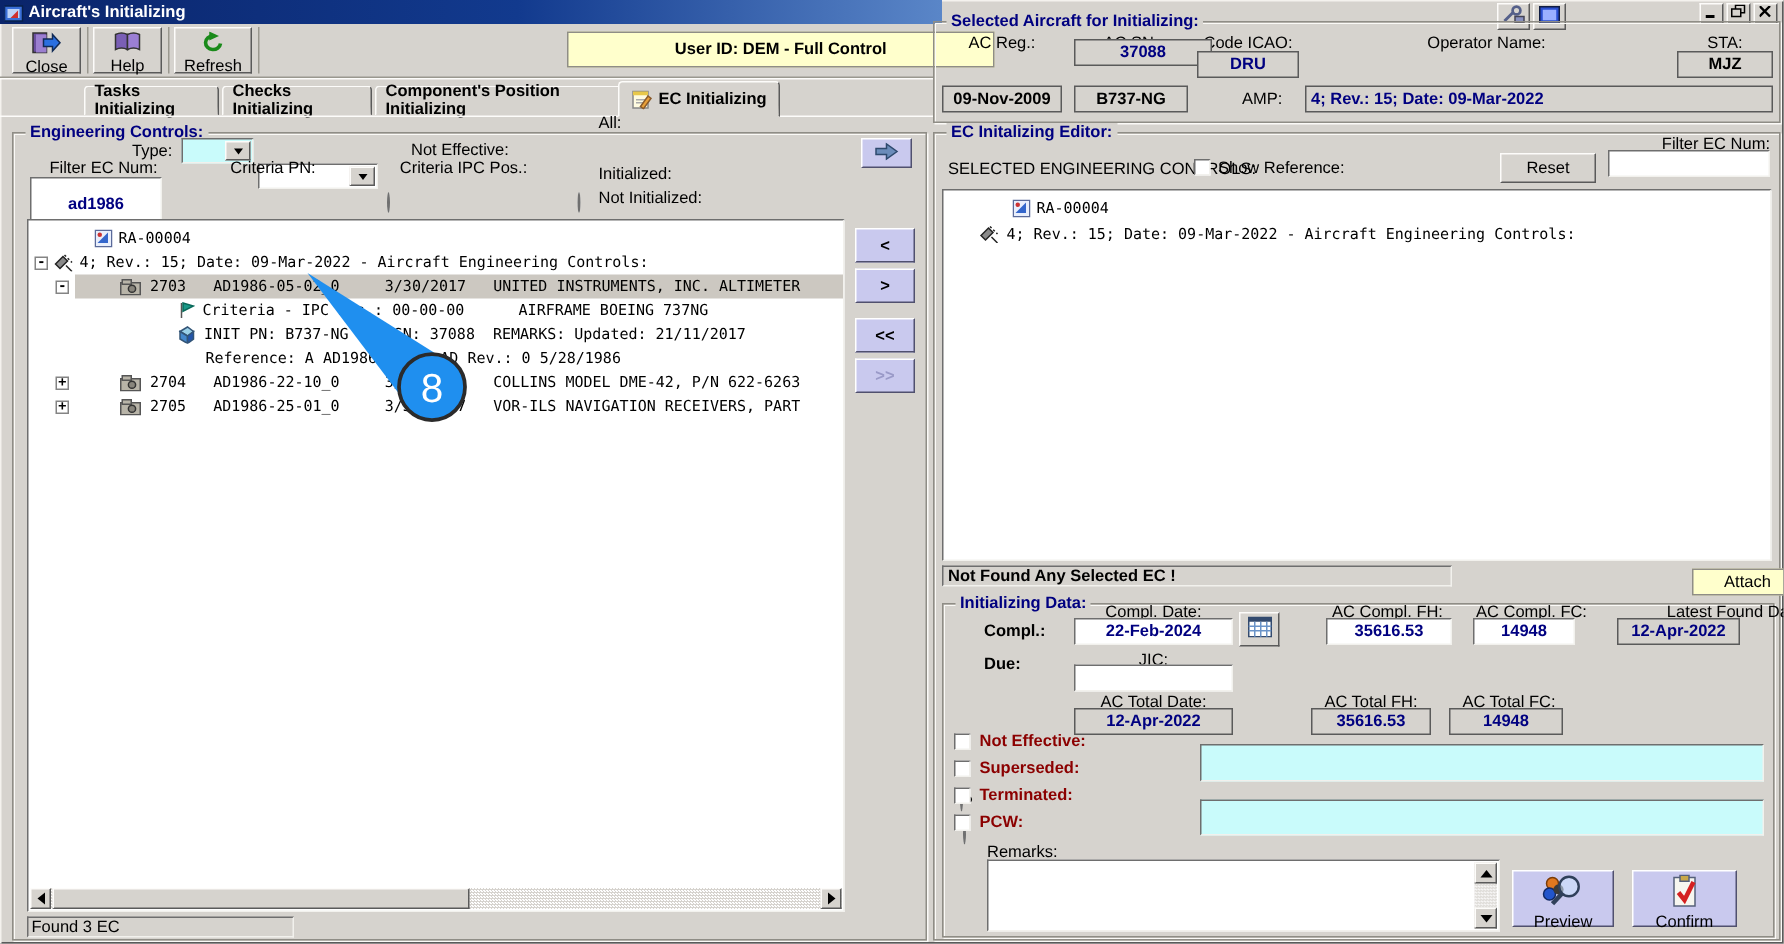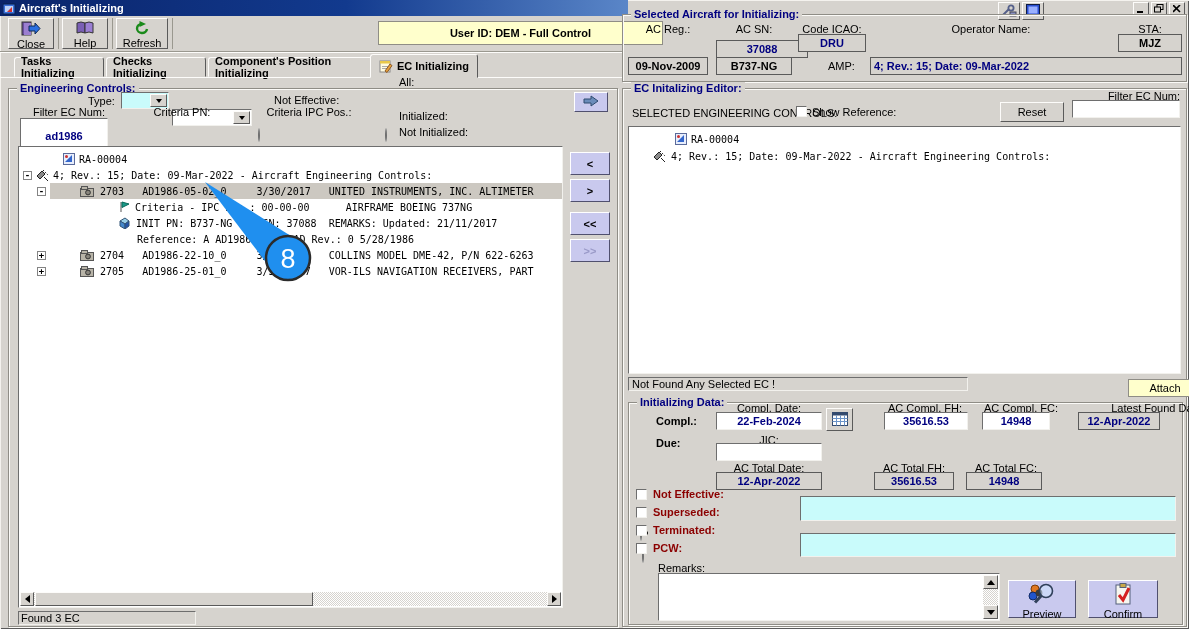--- a/index.html
+++ b/index.html
@@ -18,21 +18,21 @@
   .btn-lav{background:#c9c9ee;border:1px solid;border-color:#ffffff #50506e #50506e #ffffff;box-sizing:border-box;
     display:flex;align-items:center;justify-content:center;font-weight:bold;cursor:default;}
   .btn-lav.dis{color:#9a9ac8;}
   .tbtn{display:flex;flex-direction:column;align-items:center;justify-content:space-between;padding:2px 2px;box-sizing:border-box;}
   .val{color:#000080;font-weight:bold;}
   .cc{display:flex;align-items:center;justify-content:center;}
   .lc{display:flex;align-items:center;}
   .lbl{white-space:nowrap;}
   .center{text-align:center;}
   .tab{position:absolute;top:57px;height:20px;background:#d6d3ce;border:1px solid;border-color:#fdfcfa #5a5a5a #d6d3ce #fdfcfa;
-    border-radius:3px 3px 0 0;display:flex;align-items:center;justify-content:center;font-weight:bold;padding:0 6px;box-sizing:border-box;}
+    border-radius:3px 3px 0 0;display:flex;align-items:center;justify-content:center;font-weight:bold;padding:0 6px;box-sizing:border-box;margin-left:42px;}
   .tab.active{top:54px;height:24px;z-index:3;}
   .tabline{position:absolute;left:0;top:77px;width:622px;height:0;border-top:1px solid #fdfcfa;}
   .combo{position:relative;}
   .combo .cbtn{position:absolute;right:1px;top:1px;bottom:1px;width:15px;background:#d6d3ce;
     border:1px solid;border-color:#fdfcfa #5a5a5a #5a5a5a #fdfcfa;display:flex;align-items:center;justify-content:center;}
   .tri-d{width:0;height:0;border-left:3.5px solid transparent;border-right:3.5px solid transparent;border-top:4px solid #000;}
   .tri-l{width:0;height:0;border-top:4px solid transparent;border-bottom:4px solid transparent;border-right:5px solid #000;}
   .tri-r{width:0;height:0;border-top:4px solid transparent;border-bottom:4px solid transparent;border-left:5px solid #000;}
   .tri-u{width:0;height:0;border-left:4px solid transparent;border-right:4px solid transparent;border-bottom:5px solid #000;}
   .tri-dn{width:0;height:0;border-left:4px solid transparent;border-right:4px solid transparent;border-top:5px solid #000;}
@@ -300,21 +300,21 @@
   <div class="abs lbl center" style="left:798px;top:23px;width:68px;">Code ICAO:</div>
   <div class="abs lbl center" style="left:870px;top:23px;width:242px;">Operator Name:</div>
   <div class="abs lbl center" style="left:1118px;top:23px;width:64px;">STA:</div>
 
   <div class="abs sunken combo" style="left:628px;top:34px;width:80px;height:18px;">
     <span class="abs val" style="left:2px;top:1px;right:17px;bottom:1px;background:#000080;color:#fff;display:flex;align-items:center;padding-left:2px;">RA-00004</span>
     <span class="cbtn">
         <span class="tri-d"></span>
       </span>
   </div>
-  <div class="abs flatbox cc val" style="left:716px;top:40px;width:92px;height:18px;">37088</div>
+  <div class="abs flatbox cc val" style="left:716px;top:26px;width:92px;height:18px;">37088</div>
   <div class="abs flatbox cc val" style="left:798px;top:34px;width:68px;height:18px;">DRU</div>
   <div class="abs flatbox cc val" style="left:1118px;top:34px;width:64px;height:18px;color:#000;">MJZ</div>
 
   <div class="abs flatbox cc val" style="left:628px;top:57px;width:80px;height:18px;color:#000;">09-Nov-2009</div>
   <div class="abs flatbox cc val" style="left:716px;top:57px;width:76px;height:18px;color:#000;">B737-NG</div>
   <div class="abs lbl" style="left:828px;top:60px;">AMP:</div>
   <div class="abs flatbox lc val" style="left:870px;top:57px;width:312px;height:18px;padding-left:3px;box-sizing:border-box;">4; Rev.: 15; Date: 09-Mar-2022</div>
 
   
   <div class="abs grp" style="left:622px;top:88px;width:563px;height:537px;">
@@ -341,21 +341,21 @@
     <div class="trow" style="left:24px;top:21px;">
       <span style="margin-right:5px;display:inline-flex;"><svg width="13" height="12">
             <polygon points="1,7 6,2 9,5 4,10" fill="#8a8a8a" stroke="#222"></polygon>
             <line x1="8" y1="8" x2="12" y2="12" stroke="#222"></line>
             <line x1="7" y1="1" x2="12" y2="6" stroke="#222" stroke-dasharray="1.5,1.5"></line>
           </svg></span>
       <span>4; Rev.: 15; Date: 09-Mar-2022 - Aircraft Engineering Controls:</span>
     </div>
   </div>
 
-  <div class="abs sunken lc" style="left:628px;top:377px;width:340px;height:14px;background:#d6d3ce;padding-left:3px;">Not Found Any Selected EC !</div>
+  <div class="abs sunken lc" style="left:628px;top:377px;width:340px;height:14px;background:#d6d3ce;padding-left:3px;font-weight:bold;">Not Found Any Selected EC !</div>
   <div class="abs yellowbox cc" style="left:1080px;top:379px;width:72px;height:16px;">Attach</div>
 
   
   <div class="abs grp" style="left:628px;top:402px;width:553px;height:221px;">
     <span class="legend">Initializing Data:</span>
   </div>
   <span class="abs radio on" style="left:640px;top:416px;"></span>
   <div class="abs lbl" style="left:656px;top:415px;font-weight:bold;">Compl.:</div>
   <span class="abs radio" style="left:640px;top:438px;"></span>
   <div class="abs lbl" style="left:656px;top:437px;font-weight:bold;">Due:</div>

